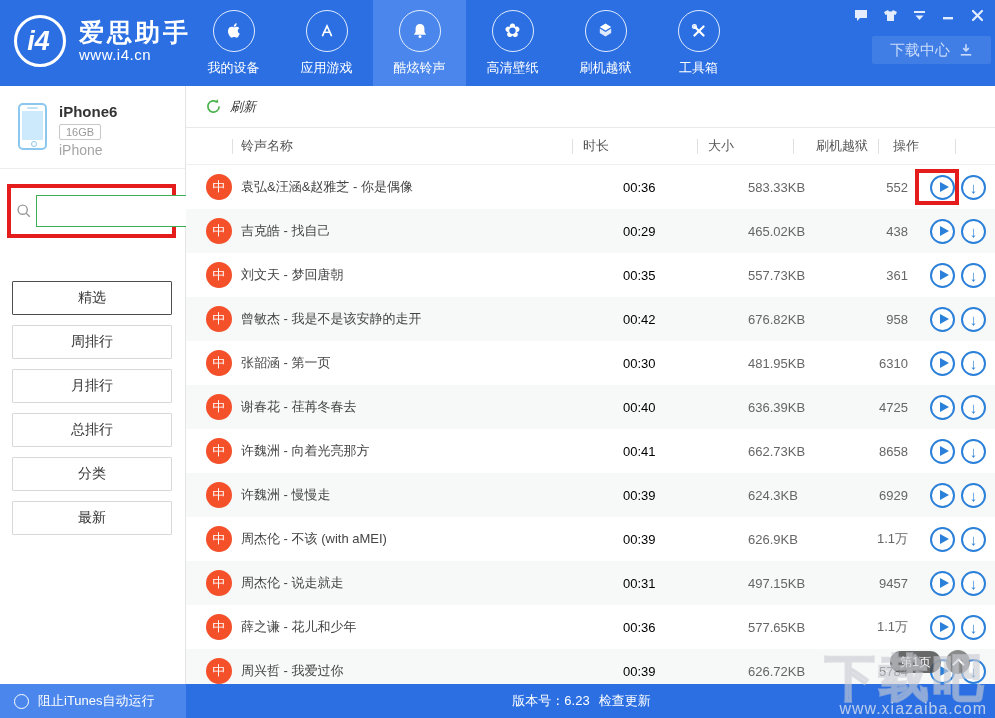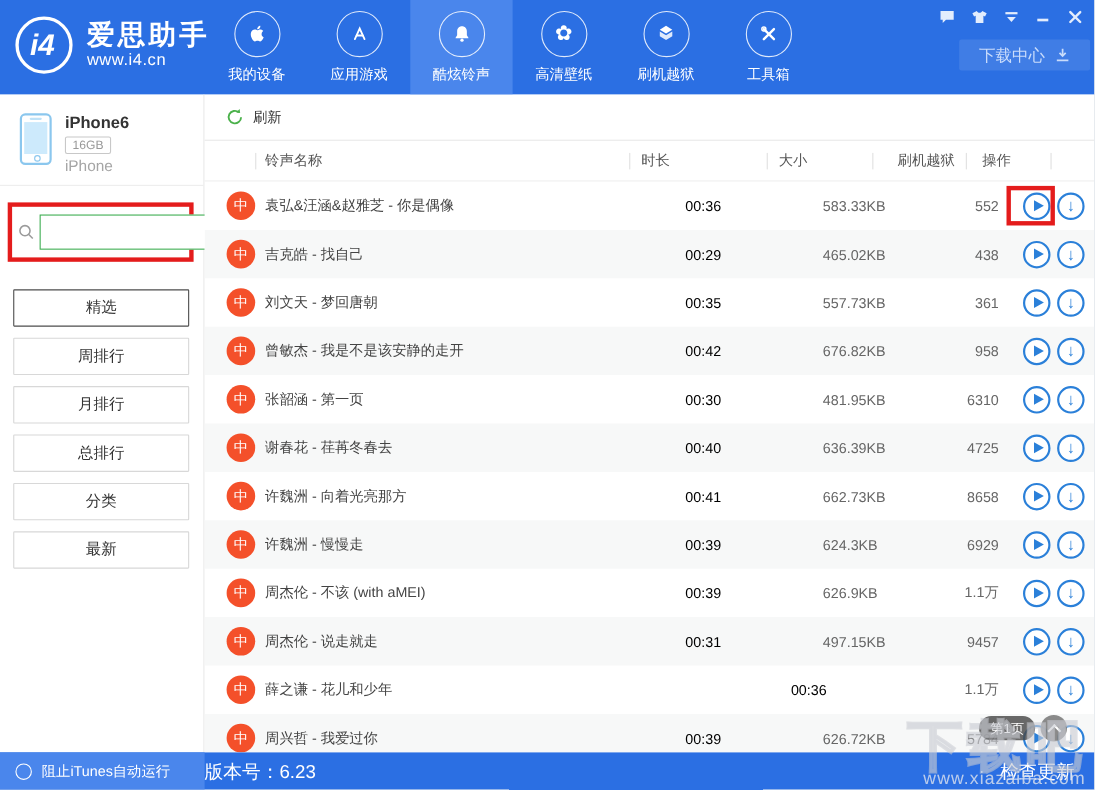--- a/index.html
+++ b/index.html
@@ -39,28 +39,28 @@
   .device-name { font-size:15px; font-weight:bold; color:#333; }
   .badge-16gb { display:inline-block; margin-top:4px; font-size:11px; color:#999; border:1px solid #c8c8c8; border-radius:2px; padding:1px 6px; }
   .device-type { margin-top:2px; font-size:14px; color:#a5a5a5; }
   .sidebar-divider { position:absolute; left:0; right:0; top:82px; border-top:1px solid #ededed; }
   .search-annotation { position:absolute; left:7px; top:98px; width:169px; height:54px;
     border:4px solid #e41c1c; display:flex; align-items:center; padding-left:5px; gap:4px; background:#fff; }
   .search-box { display:flex; height:32px; flex:1; border:1px solid #3fae53; margin-right:3px; background:#fff; }
   .search-input { flex:1; min-width:0; border:none; outline:none; font-size:13px; padding:0 4px; color:#333; background:transparent; }
   .search-btn { width:35px; flex:none; background:#3fae53; color:#fff; font-size:13px;
     display:flex; align-items:center; justify-content:center; cursor:pointer; }
-  .categories { position:absolute; left:12px; right:13px; top:177px; display:flex; flex-direction:column; gap:10px; }
+  .categories { position:absolute; left:12px; right:13px; top:195px; display:flex; flex-direction:column; gap:10px; }
   .cat-btn { height:34px; border:1px solid #d8d8d8; border-radius:1px; background:#fff; font-size:14px;
     color:#333; display:flex; align-items:center; justify-content:center; cursor:pointer; }
   .cat-btn.active { border-color:#4d4d4d; }
   
   .main { position:absolute; left:186px; top:86px; right:0; bottom:34px; background:#fff; }
   .toolbar { height:42px; display:flex; align-items:center; padding-left:19px; border-bottom:1px solid #e9e9e9; }
-  .refresh-btn { display:flex; align-items:flex-start; gap:8px; font-size:13px; color:#333; cursor:pointer; }
+  .refresh-btn { display:flex; align-items:flex-start; gap:8px; font-size:13px; color:#333; cursor:pointer;font-style:italic; }
   .thead { height:37px; display:flex; align-items:center; font-size:13px; color:#555; border-bottom:1px solid #efefef; }
   .th { position:relative; height:100%; display:flex; align-items:center; }
   .th::before { content:""; position:absolute; left:0; top:11px; height:15px; width:1px; background:#e0e0e0; }
   .th-name { flex:1; padding-left:55px; }
   .th-name::before { left:46px; }
   .th-dur { width:125px; padding-left:11px; }
   .th-size { width:96px; padding-left:11px; }
   .th-count { width:85px; justify-content:flex-end; padding-right:10px; }
   .th-ops { width:77px; padding-left:15px; }
   .th-pad { width:40px; }
@@ -85,22 +85,22 @@
     background:rgba(72,72,72,.82); color:#fff; font-size:12px; display:flex; align-items:center; z-index:5; }
   .scroll-top-btn { position:absolute; right:25px; bottom:10px; width:24px; height:24px; border-radius:50%;
     background:rgba(128,128,128,.92); z-index:6; cursor:pointer; }
   .scroll-top-btn::after { content:""; position:absolute; left:8px; top:10px; width:7px; height:7px;
     border-top:2px solid #fff; border-right:2px solid #fff; transform:rotate(-45deg); }
   
   .footer { position:absolute; left:0; right:0; bottom:0; height:34px; background:#2b6fe3; display:flex; }
   .footer-left { width:186px; flex:none; background:#4a86ec; display:flex; align-items:center; gap:9px;
     padding-left:14px; color:#fff; font-size:13px; cursor:pointer; }
   .itunes-ring { width:15px; height:15px; border:1px solid #fff; border-radius:50%; flex:none; }
-  .footer-right { flex:1; display:flex; align-items:center; justify-content:space-between; gap:9px;
-    color:#fff; font-size:17px; padding-right:18px; }
+  .footer-right { flex:1; display:flex; align-items:center; justify-content:center; gap:9px;
+    color:#fff; font-size:13px; padding-right:18px; }
   .check-update { cursor:pointer; }
   
   .watermark { position:absolute; right:8px; bottom:0; z-index:8; text-align:right; pointer-events:none; }
   .watermark-logo { font-size:50px; font-weight:bold; letter-spacing:4px; color:rgba(210,212,218,.22);
     -webkit-text-stroke:2px rgba(200,203,210,.55); line-height:1.1; }
   .watermark-url { font-size:16px; color:rgba(222,228,238,.8); margin-top:-6px; letter-spacing:1px; }
   svg { display:block; }
 </style>
 </head>
 <body>
@@ -451,20 +451,21 @@
               <span class="dl-arrow">↓</span>
             </span>
     </div>
   </div>
         <div class="row">
     <div class="cell name">
       <span class="ring-icon">中</span>
       <span>薛之谦 - 花儿和少年</span>
     </div>
     <div class="cell dur">00:36</div>
+    <div class="cell size">577.65KB</div>
     <div class="cell count">1.1万</div>
     <div class="cell ops">
       <span class="play-btn">
               <span class="play-tri"></span>
             </span>
       <span class="dl-btn">
               <span class="dl-arrow">↓</span>
             </span>
     </div>
   </div>

